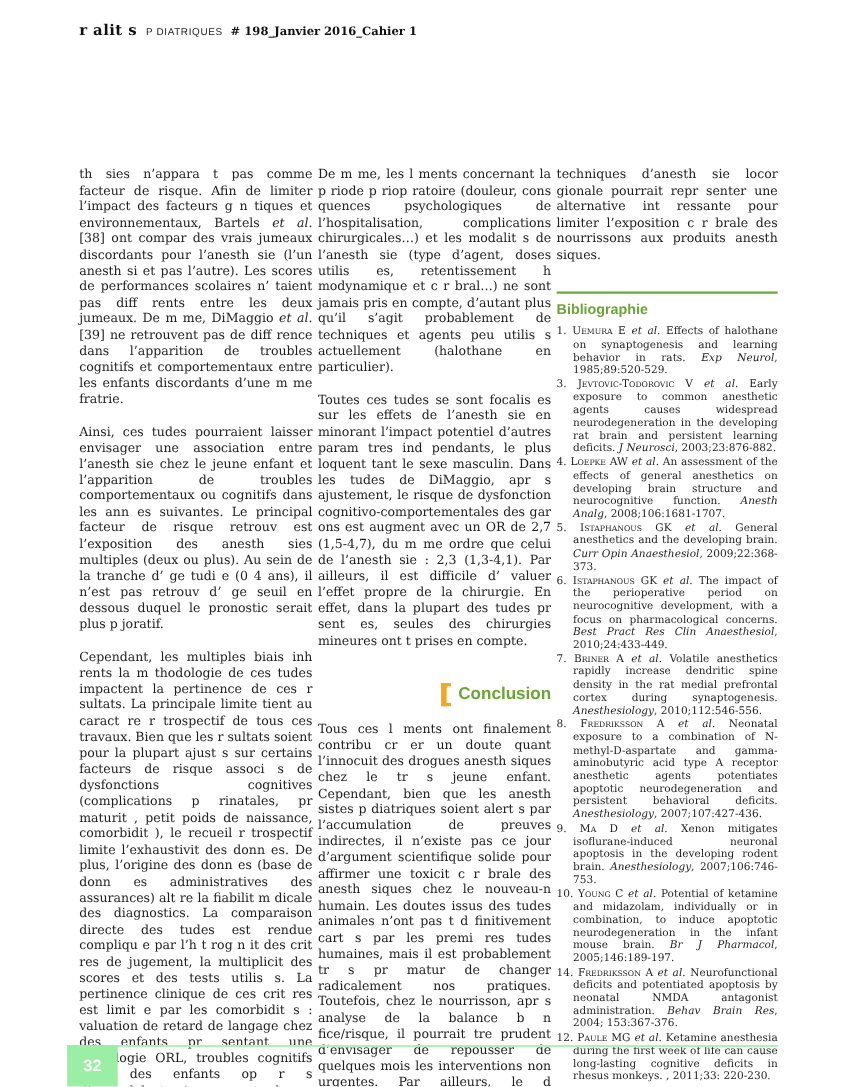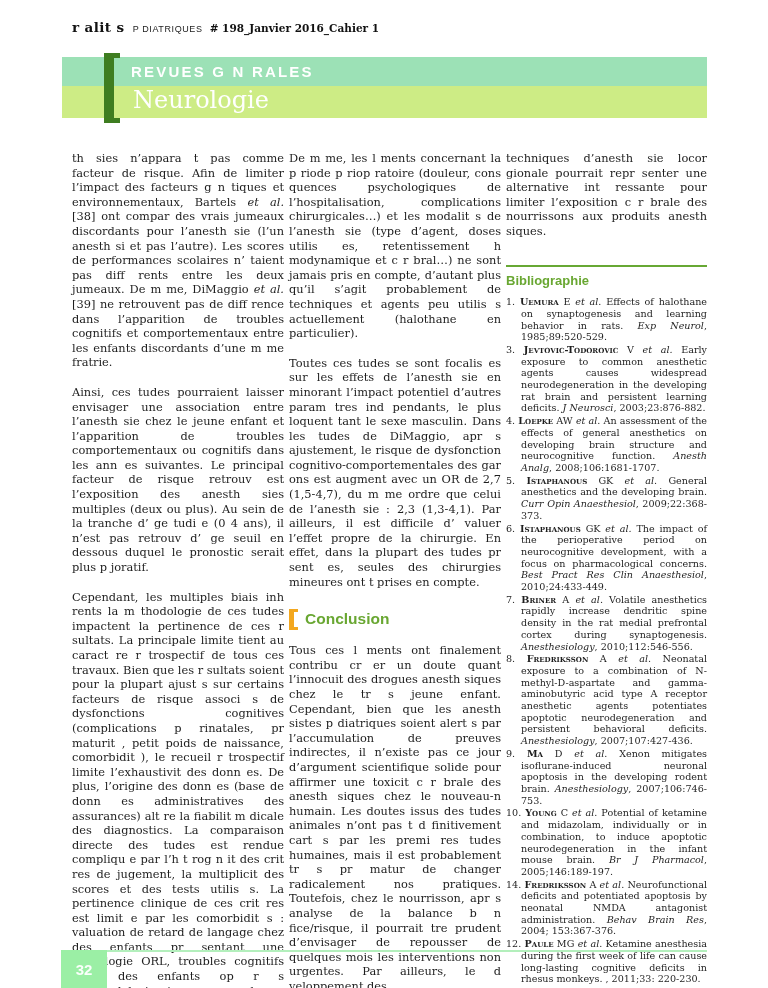--- a/index.html
+++ b/index.html
@@ -100,21 +100,22 @@
   }
   .col-1 { left: 72px; }
   .col-2 { left: 289px; }
   .col-3 { left: 506px; width: 201px; }
   .col p { margin: 0 0 15px 0; }
 
   
   .conclusion-head {
     display: flex;
     align-items: center;
-    margin: 20px 0 13px 0;
+    margin: 32px 0 13px 0;
+    justify-content: flex-end;
   }
   .conclusion-bracket {
     display: inline-block;
     width: 9px; height: 21px;
     box-sizing: border-box;
     border-left: 5px solid var(--bracket-orange, #F3A71E);
     border-top: 3px solid var(--bracket-orange, #F3A71E);
     border-bottom: 3px solid var(--bracket-orange, #F3A71E);
     margin-right: 7px;
   }
@@ -142,21 +143,21 @@
     font-size: 9.6px;
     line-height: 11.7px;
     text-align: justify;
   }
   .ref {
     padding-left: 15px;
     text-indent: -15px;
     margin-bottom: 1px;
   }
   .ref-num { font-style: normal; }
-  .sc { font-variant: small-caps; font-weight: bold; }
+  .sc { font-variant: small-caps; }
   i { }
 
   
   .footer-rule {
     position: absolute;
     left: 61px; top: 950px;
     width: 646px; height: 2px;
     background: var(--footer-line, #B3EFBC);
   }
   .page-box {
@@ -179,27 +180,20 @@
 <body>
 
 <div class="page" style="--band-top: #9CE1B6; --band-bottom: #CDEC85; --bracket-green: #3E7D20; --bracket-orange: #F3A71E; --heading-green: #69A732; --rule-green: #67A834; --footer-box: #9BEFA5; --footer-line: #B3EFBC;">
 
   <div class="masthead">
     <span class="brand">r alit s</span>
     <span class="subtitle">P DIATRIQUES</span>
     <span class="issue"># 198_Janvier 2016_Cahier 1</span>
   </div>
 
-  <div class="banner">
-    <div class="band-top"></div>
-    <div class="band-bottom"></div>
-    <div class="banner-bracket"></div>
-    <div class="banner-kicker">REVUES G N RALES</div>
-    <div class="banner-section">Neurologie</div>
-  </div>
 
   <div class="col col-1">
     <p>th sies n’appara t pas comme facteur de risque. Afin de limiter l’impact des facteurs g n tiques et environnementaux, Bartels <i>et al.</i> [38] ont compar  des vrais jumeaux discordants pour l’anesth sie (l’un anesth si  et pas l’autre). Les scores de performances scolaires n’ taient pas diff rents entre les deux jumeaux. De m me, DiMaggio <i>et al.</i> [39] ne retrouvent pas de diff rence dans l’apparition de troubles cognitifs et comportementaux entre les enfants discordants d’une m me fratrie.</p>
     <p>Ainsi, ces  tudes pourraient laisser envisager une association entre l’anesth sie chez le jeune enfant et l’apparition de troubles comportementaux ou cognitifs dans les ann es suivantes. Le principal facteur de risque retrouv  est l’exposition  des anesth sies multiples (deux ou plus). Au sein de la tranche d’ ge  tudi e (0  4 ans), il n’est pas retrouv  d’ ge seuil en dessous duquel le pronostic serait plus p joratif.</p>
     <p>Cependant, les multiples biais inh rents  la m thodologie de ces  tudes impactent la pertinence de ces r sultats. La principale limite tient au caract re r trospectif de tous ces travaux. Bien que les r sultats soient pour la plupart ajust s sur certains facteurs de risque associ s de dysfonctions cognitives (complications p rinatales, pr maturit , petit poids de naissance, comorbidit ), le recueil r trospectif limite l’exhaustivit  des donn es. De plus, l’origine des donn es (base de donn es administratives des assurances) alt re la fiabilit  m dicale des diagnostics. La comparaison directe des  tudes est rendue compliqu e par l’h t rog n it  des crit res de jugement, la multiplicit  des scores et des tests utilis s. La pertinence clinique de ces crit res est limit e par les comorbidit s :  valuation de retard de langage chez des enfants pr sentant une pathologie ORL, troubles cognitifs chez des enfants op r s d’amygdalectomie pour syndrome d’apn e obstructive du sommeil…</p>
   </div>
 
   <div class="col col-2">
     <p>De m me, les  l ments concernant la p riode p riop ratoire (douleur, cons quences psychologiques de l’hospitalisation, complications chirurgicales…) et les modalit s de l’anesth sie (type d’agent, doses utilis es, retentissement h modynamique et c r bral…) ne sont jamais pris en compte, d’autant plus qu’il s’agit probablement de techniques et agents peu utilis s actuellement (halothane en particulier).</p>
     <p>Toutes ces  tudes se sont focalis es sur les effets de l’anesth sie en minorant l’impact potentiel d’autres param tres ind pendants, le plus  loquent  tant le sexe masculin. Dans les  tudes de DiMaggio, apr s ajustement, le risque de dysfonction cognitivo-comportementales des gar ons est augment  avec un OR de 2,7 (1,5-4,7), du m me ordre que celui de l’anesth sie : 2,3 (1,3-4,1). Par ailleurs, il est difficile d’ valuer l’effet propre de la chirurgie. En effet, dans la plupart des  tudes pr sent es, seules des chirurgies mineures ont  t  prises en compte.</p>

